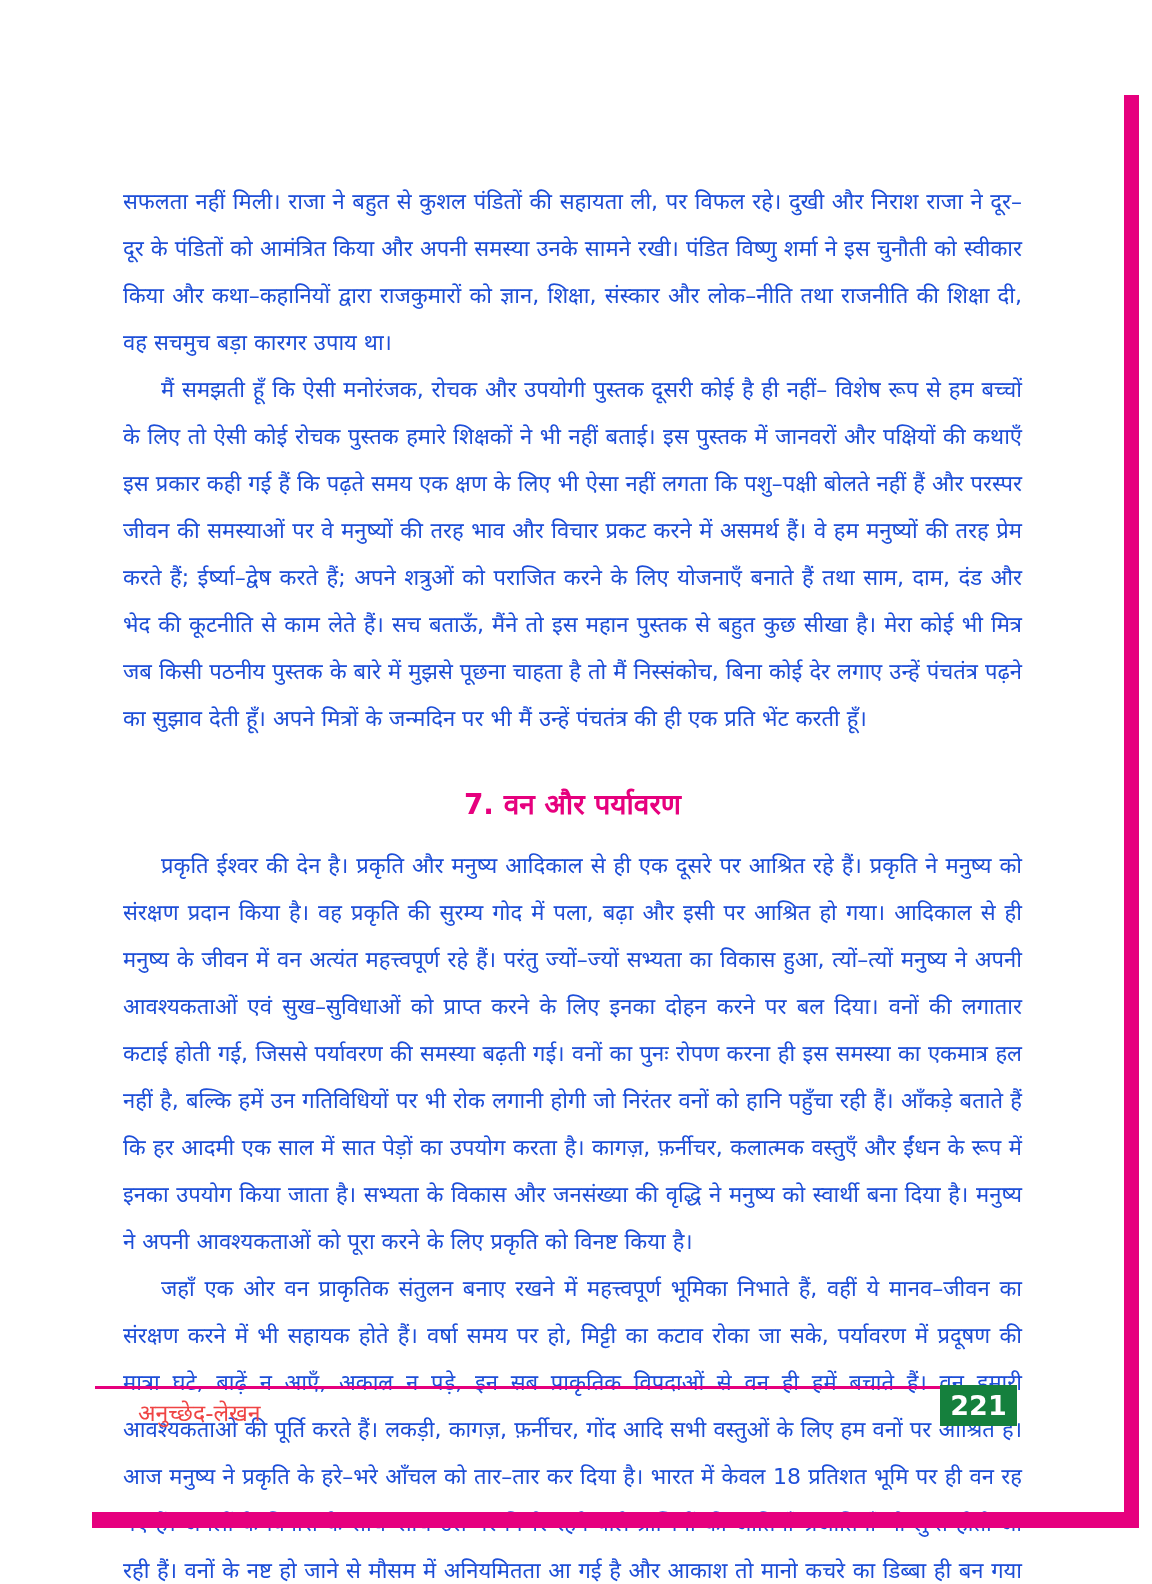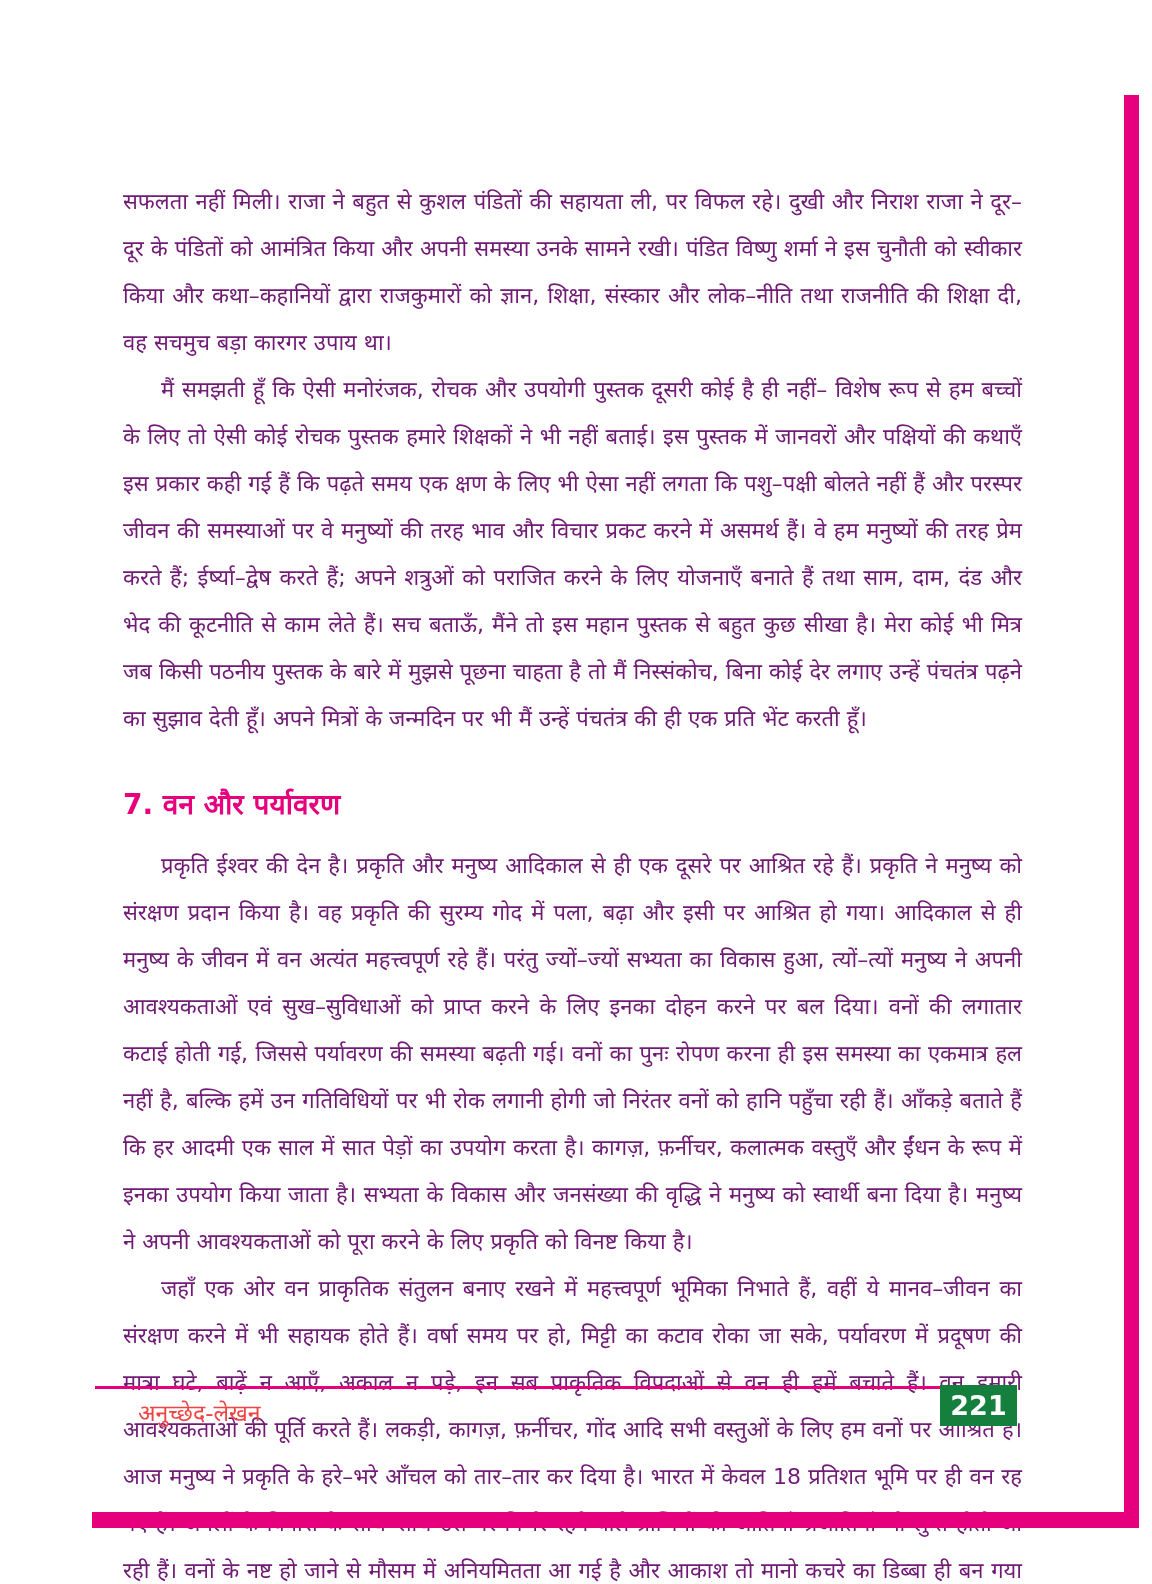--- a/index.html
+++ b/index.html
@@ -20,28 +20,28 @@
     left: 123px;
     top: 178px;
     width: 899px;
     color: #1c1c1c;
   }
   .para {
     margin: 0;
     font-size: 22px;
     line-height: 47px;
     text-align: justify;
-    color: #701a75;
+    color: #1d4ed8;
   }
   .para.indent {
     text-indent: 38px;
   }
   .section-heading {
     margin: 42px 0 20px 0;
-    text-align: left;
+    text-align: center;
     font-size: 28px;
     font-weight: bold;
     color: #e6007e;
   }
   .footer-rule {
     position: absolute;
     left: 95px;
     top: 1386px;
     width: 921px;
     height: 3px;

